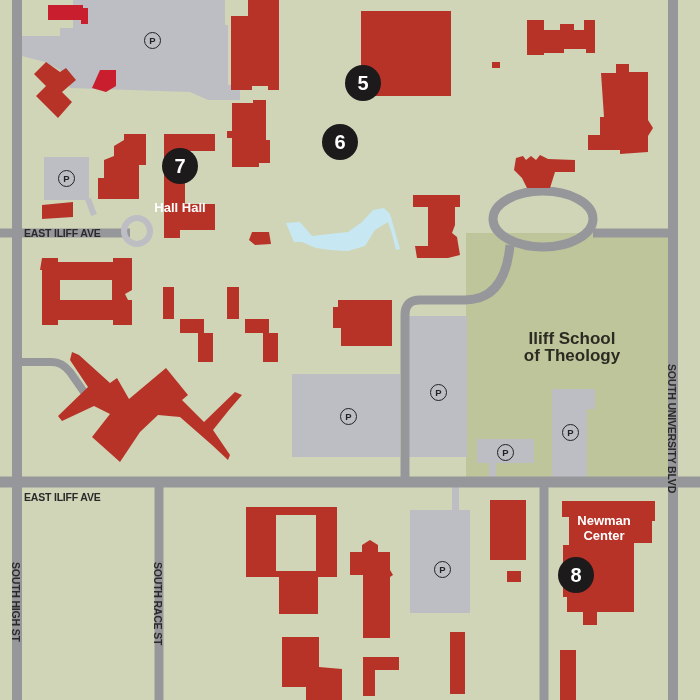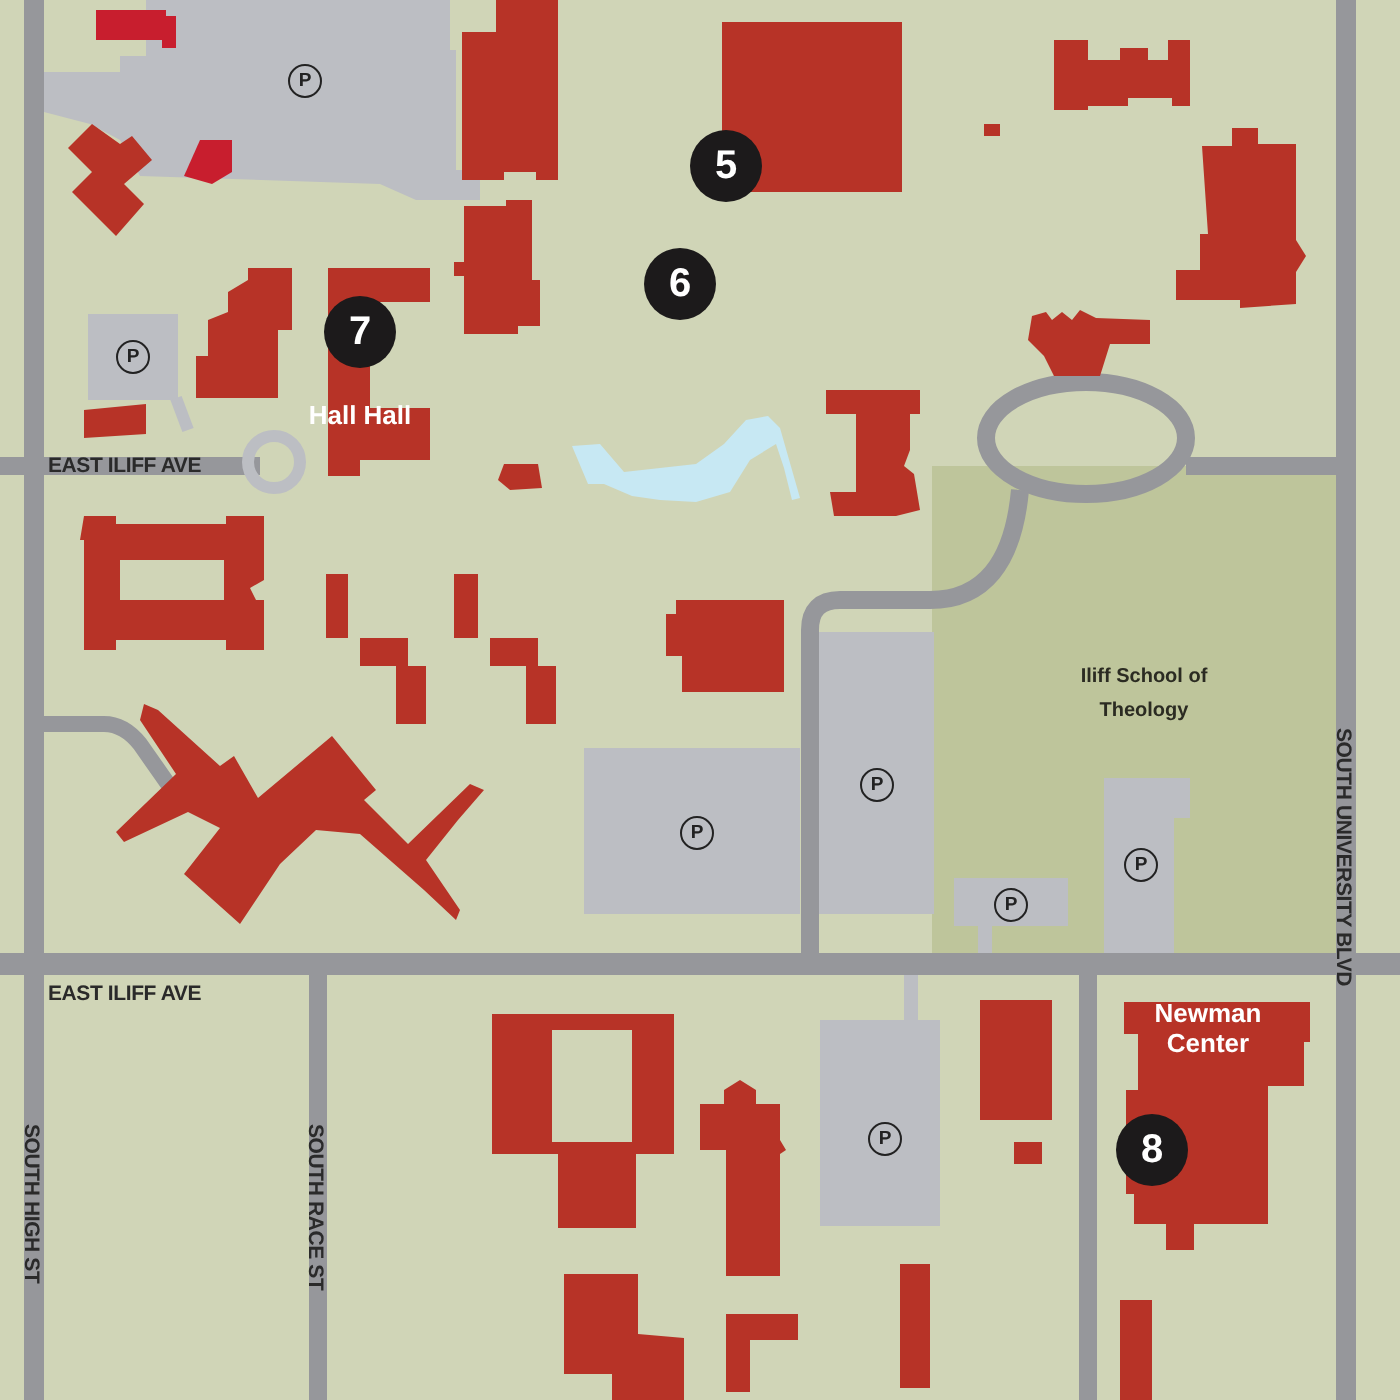--- a/index.html
+++ b/index.html
@@ -3,21 +3,21 @@
 <meta charset="utf-8">
 <style>
   html, body { margin: 0; padding: 0; }
   body { width: 700px; height: 700px; overflow: hidden; background: #d0d5b7; font-family: "Liberation Sans", sans-serif; }
   #map { position: relative; width: 700px; height: 700px; }
   svg#map-svg { position: absolute; left: 0; top: 0; width: 700px; height: 700px; }
   .lbl { position: absolute; font-family: "Liberation Sans", sans-serif; font-weight: bold; line-height: 1; white-space: nowrap; }
   .street { font-size: 10.5px; color: #2a2a2a; letter-spacing: -0.2px; }
   .vstreet { writing-mode: vertical-rl; font-size: 10.5px; color: #2a2a2a; letter-spacing: -0.2px; }
   .bldg-label { font-size: 13px; color: #ffffff; text-align: center; line-height: 15px; }
-  .area-label { font-size: 10px; color: #2b2b22; text-align: center; line-height: 17px; }
+  .area-label { font-size: 17px; color: #2b2b22; text-align: center; line-height: 17px; }
   .marker { position: absolute; width: 36px; height: 36px; border-radius: 50%; background: #1c1a1b;
             color: #fff; font-weight: bold; font-size: 20px; display: flex; align-items: center; justify-content: center;
             font-family: "Liberation Sans", sans-serif; }
   .pmark { position: absolute; width: 17px; height: 17px; border: 1.6px solid #222; border-radius: 50%;
            box-sizing: border-box; display: flex; align-items: center; justify-content: center;
            font-size: 9.5px; font-weight: bold; color: #222; font-family: "Liberation Sans", sans-serif; }
 </style>
 </head>
 <body>
 
@@ -101,21 +101,21 @@
 
 <div class="lbl street" style="left:24px; top:228px;">EAST ILIFF AVE</div>
 <div class="lbl street" style="left:24px; top:492px;">EAST ILIFF AVE</div>
 <div class="lbl vstreet" style="left:10px; top:562px;">SOUTH HIGH ST</div>
 <div class="lbl vstreet" style="left:152px; top:562px;">SOUTH RACE ST</div>
 <div class="lbl vstreet" style="left:666px; top:364px;">SOUTH UNIVERSITY BLVD</div>
 
 <div class="lbl bldg-label" style="left:152px; top:200px; width:56px; white-space:normal;">
   <span>Hall Hall</span>
 </div>
-<div class="lbl bldg-label" style="left:568px; top:499px; width:72px; white-space:normal;">
+<div class="lbl bldg-label" style="left:568px; top:513px; width:72px; white-space:normal;">
   <span>Newman Center</span>
 </div>
 
 <div class="lbl area-label" style="left:522px; top:330px; width:100px; white-space:normal;">
   <span>Iliff School of Theology</span>
 </div>
 
 <div class="marker" style="left:345px; top:65px;">5</div>
 <div class="marker" style="left:322px; top:124px;">6</div>
 <div class="marker" style="left:162px; top:148px;">7</div>

